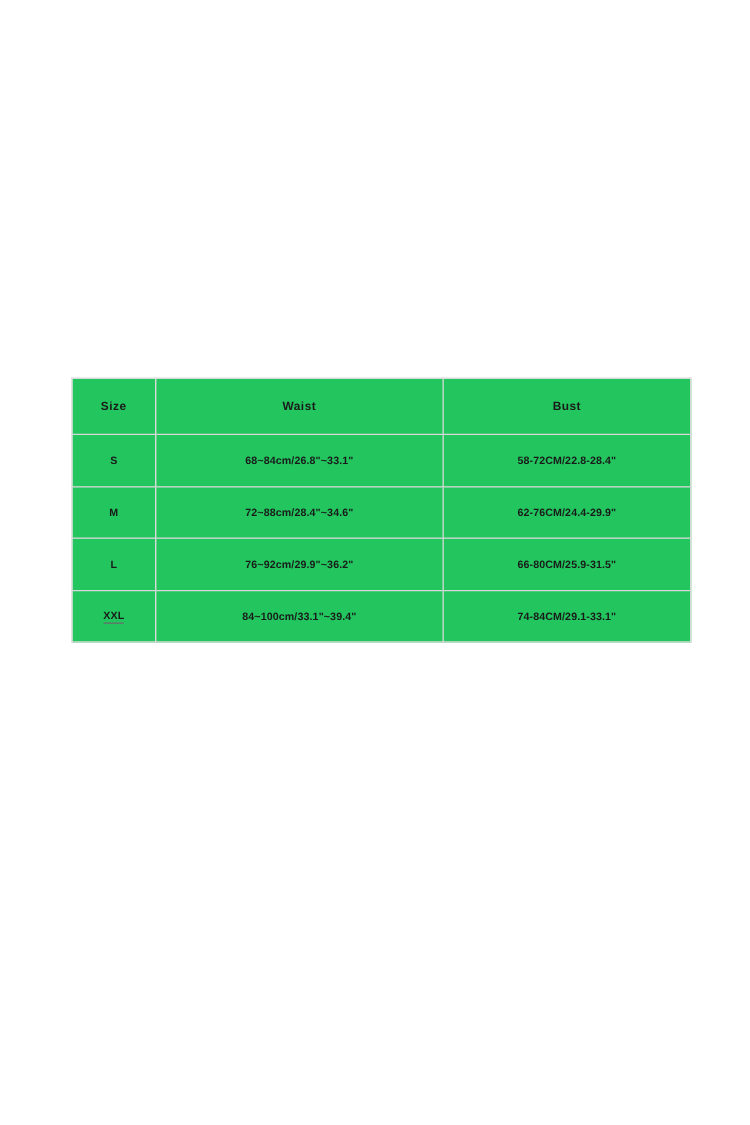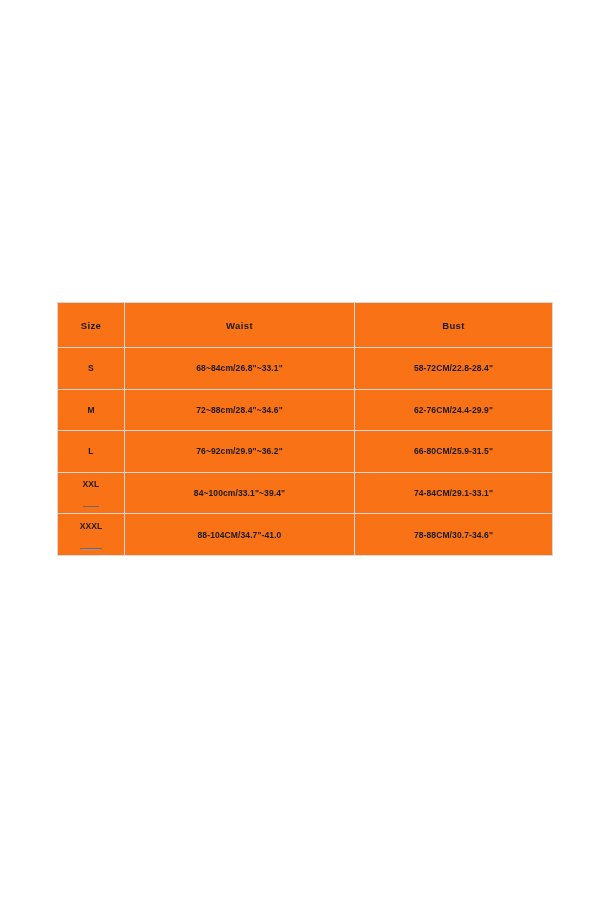--- a/index.html
+++ b/index.html
@@ -29,21 +29,21 @@
     width: 100%;
     border-collapse: collapse;
     table-layout: fixed;
   }
   table.size-chart th,
   table.size-chart td {
     border: 1px solid #d8d8d8;
     text-align: center;
     vertical-align: middle;
     color: #1a1a1a;
-    background: #f97316;
+    background: #22c55e;
   }
   table.size-chart th {
     height: 42px;
     font-size: 9.5px;
     font-weight: bold;
     letter-spacing: 0.4px;
   }
   table.size-chart td {
     height: 38.6px;
     font-size: 8.5px;
@@ -55,21 +55,21 @@
   .col-waist { width: 195px; }
 
   td.size-cell {
     font-size: 9px;
     font-weight: bold;
     letter-spacing: 0.5px;
   }
   td.size-cell .underlined {
     display: inline-block;
     border-bottom: 1px solid #6a6a6a;
-    padding-bottom: 17px;
+    padding-bottom: 1px;
     line-height: 1.05;
   }
   td.size-cell .underlined.double {
     border-bottom: 1px solid #6a6a6a;
     box-shadow: 0 3px 0 -2px #c08a86;
   }
 </style>
 </head>
 <body>
 
@@ -97,21 +97,16 @@
         <tr>
           <td class="size-cell">L</td>
           <td>76~92cm/29.9"~36.2"</td>
           <td>66-80CM/25.9-31.5"</td>
         </tr>
         <tr>
           <td class="size-cell"><span class="underlined">XXL</span></td>
           <td>84~100cm/33.1"~39.4"</td>
           <td>74-84CM/29.1-33.1"</td>
         </tr>
-        <tr>
-          <td class="size-cell"><span class="underlined double">XXXL</span></td>
-          <td>88-104CM/34.7"-41.0</td>
-          <td>78-88CM/30.7-34.6"</td>
-        </tr>
       </tbody>
     </table>
   </div>
 </div>
 
 </body></html>

